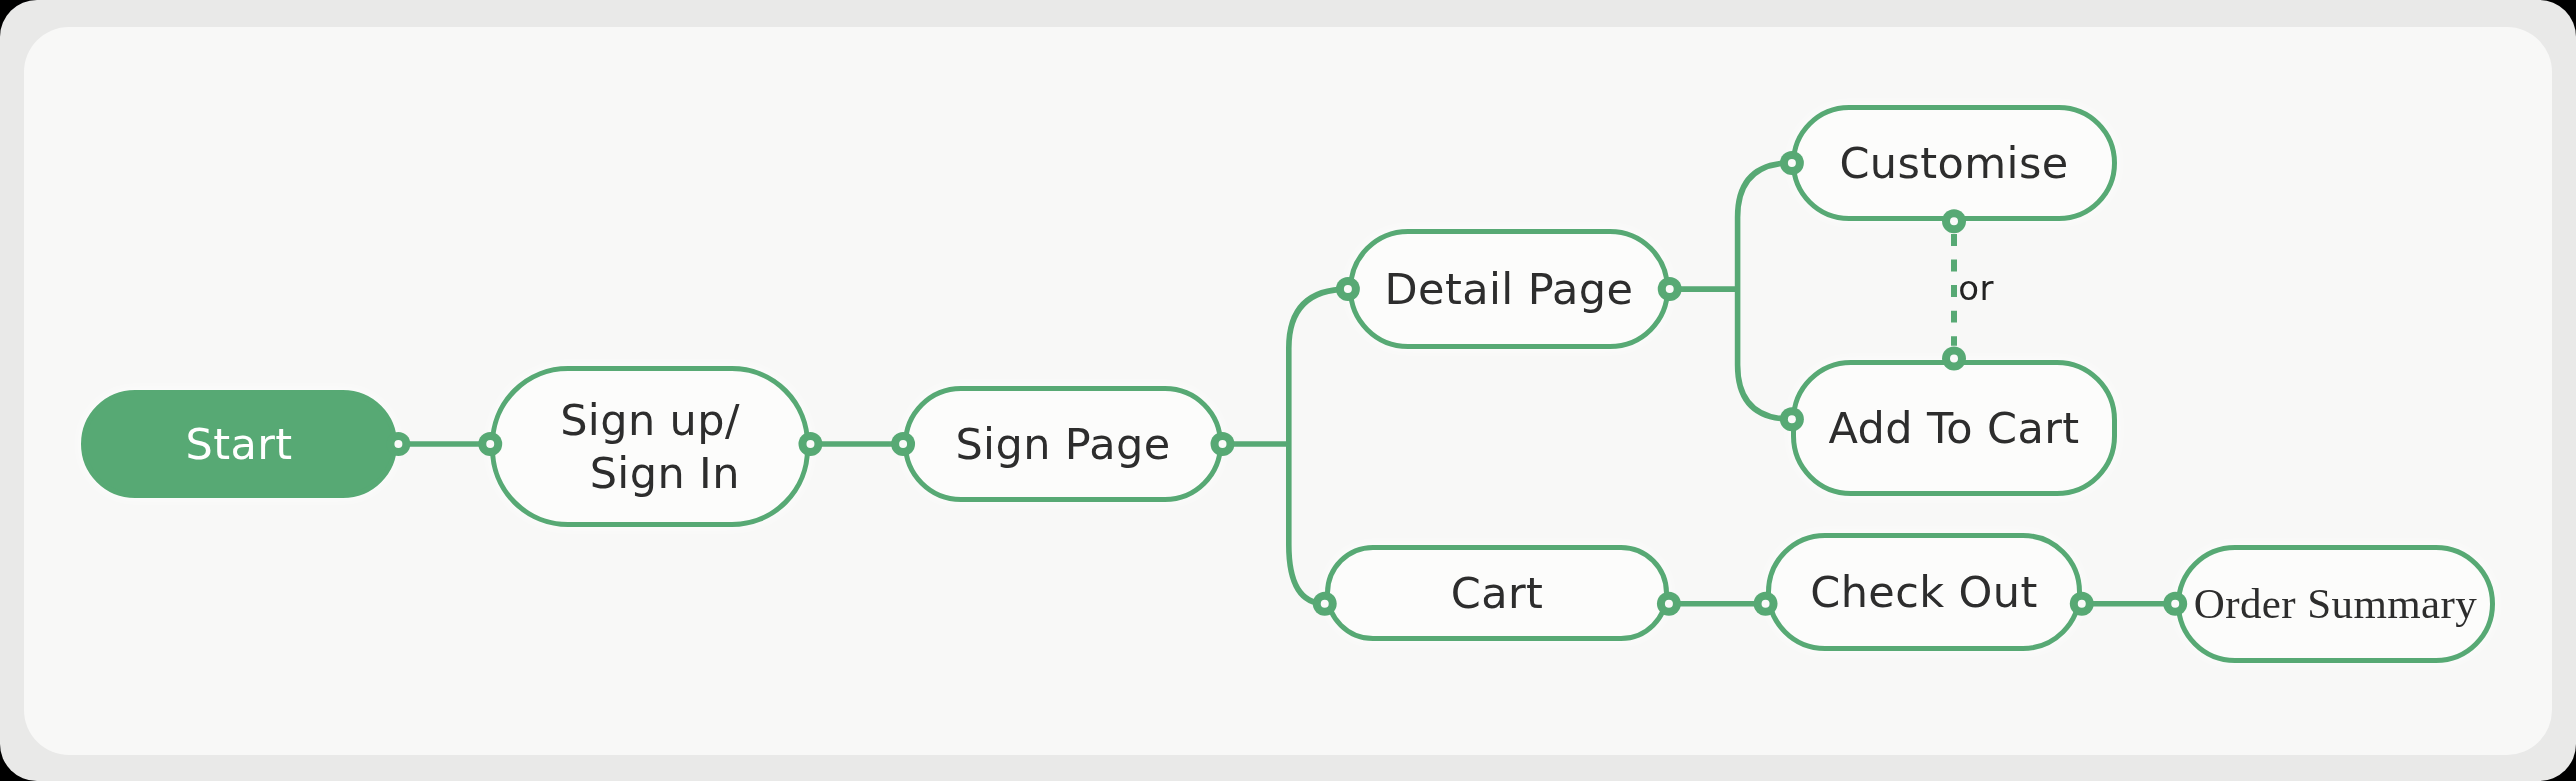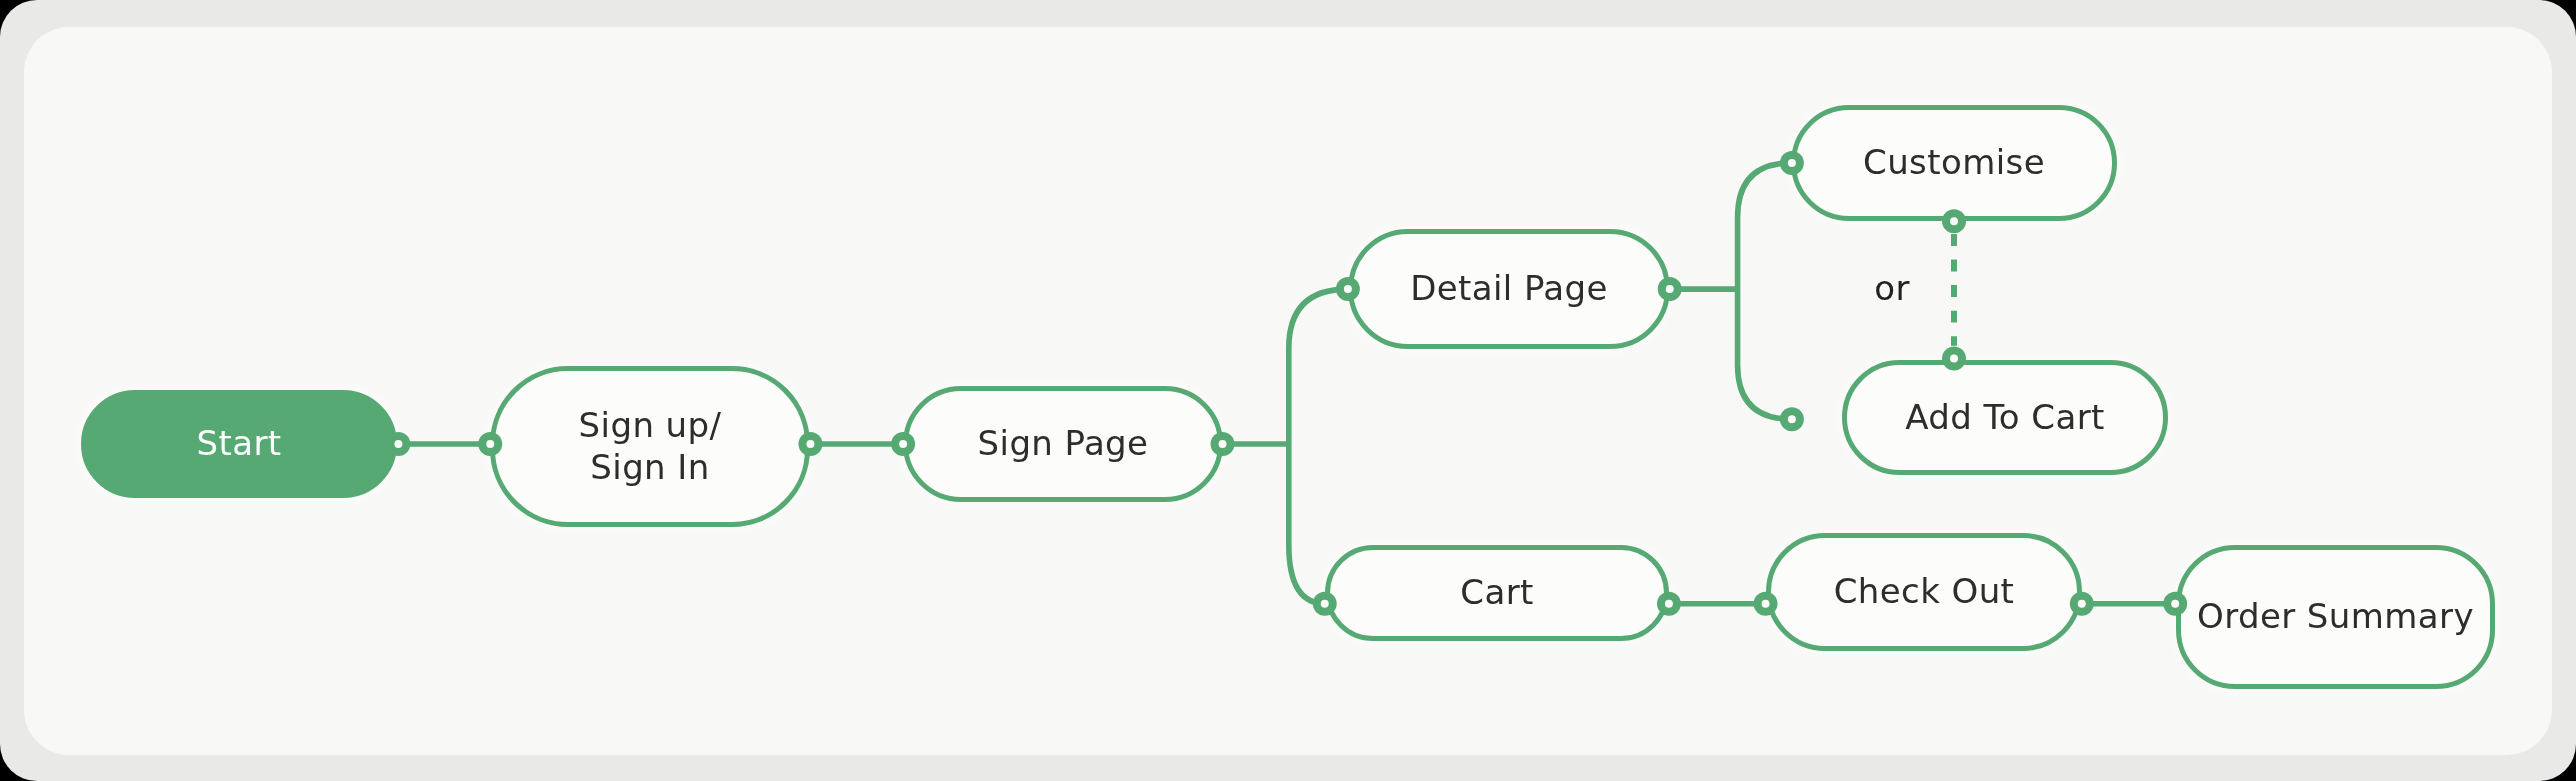--- a/index.html
+++ b/index.html
@@ -11,48 +11,48 @@
     --hole:#fafaf9;
   }
   *{margin:0;padding:0;box-sizing:border-box;}
   html,body{width:2576px;height:781px;background:#000;overflow:hidden;}
   body{font-family:"DejaVu Sans","Liberation Sans",sans-serif;position:relative;}
   .frame{position:absolute;inset:0;background:var(--frame);border-radius:37px;}
   .canvas{position:absolute;left:24px;right:24px;top:27px;bottom:25.6px;background:var(--bg);border-radius:45px;}
   svg.layer{position:absolute;left:0;top:0;width:2576px;height:781px;pointer-events:none;}
   .node{
     position:absolute;
-    display:flex;align-items:center;justify-content:center;text-align:center;
+    display:flex;align-items:center;justify-content:center;text-align:right;
     background:var(--node-fill);
     border:5.6px solid var(--green);
     color:var(--text);
-    font-size:34px;letter-spacing:0.4px;
+    font-size:43px;letter-spacing:0.4px;
     white-space:pre-line;line-height:1.22;
     box-shadow:0 0 12.8px rgba(255,255,255,.85);
   }
   .node.filled{background:var(--green);color:#ffffff;border-color:var(--green);}
   .edge{fill:none;stroke:var(--green);stroke-width:7;}
   .edge.dashed{stroke-width:7.5;stroke-dasharray:15 17;stroke-linecap:butt;}
   .dot-outer{fill:var(--green);}
   .dot-inner{fill:var(--hole);}
   .edge-label{
     position:absolute;display:flex;align-items:center;justify-content:center;
     color:#222222;font-size:34px;letter-spacing:0.4px;
   }
   
   #n-start        {left:81px; top:390px; width:316px; height:108px; border-radius:54px;}
   #n-signup       {left:490px; top:366px; width:320px; height:161px; border-radius:78px;}
   #n-main         {left:903px;top:386px; width:320px; height:116px; border-radius:58px;}
   #n-detail       {left:1348px;top:229px; width:322px; height:120px; border-radius:60px;}
   #n-customise    {left:1791px;top:105px; width:326px; height:116px; border-radius:58px;}
-  #n-addtocart    {left:1842px;top:360px; width:326px; height:115px; border-radius:60px;}
+  #n-addtocart    {left:1791px;top:360px; width:326px; height:136px; border-radius:60px;}
   #n-cart         {left:1325px;top:545px; width:344px; height:96px; border-radius:59px;}
   #n-checkout     {left:1766px;top:533px; width:316px; height:118px; border-radius:59px;}
-  #n-ordersummary {left:2176px;top:545px; width:319px; height:144px; border-radius:59px;}
-  #or-label       {left:1852px;top:264px; width:80px; height:48px;text-align:right;}
+  #n-ordersummary {left:2176px;top:545px; width:319px; height:118px; border-radius:59px;font-family:Liberation Serif, serif;}
+  #or-label       {left:1936px;top:264px; width:80px; height:48px;text-align:right;}
 </style>
 </head>
 <body>
 
 <div class="frame">
   <div class="canvas"></div>
 </div>
 
 <svg class="layer" viewBox="0 0 3224 978">
   <path class="edge" d="M498 556 H613"></path>

